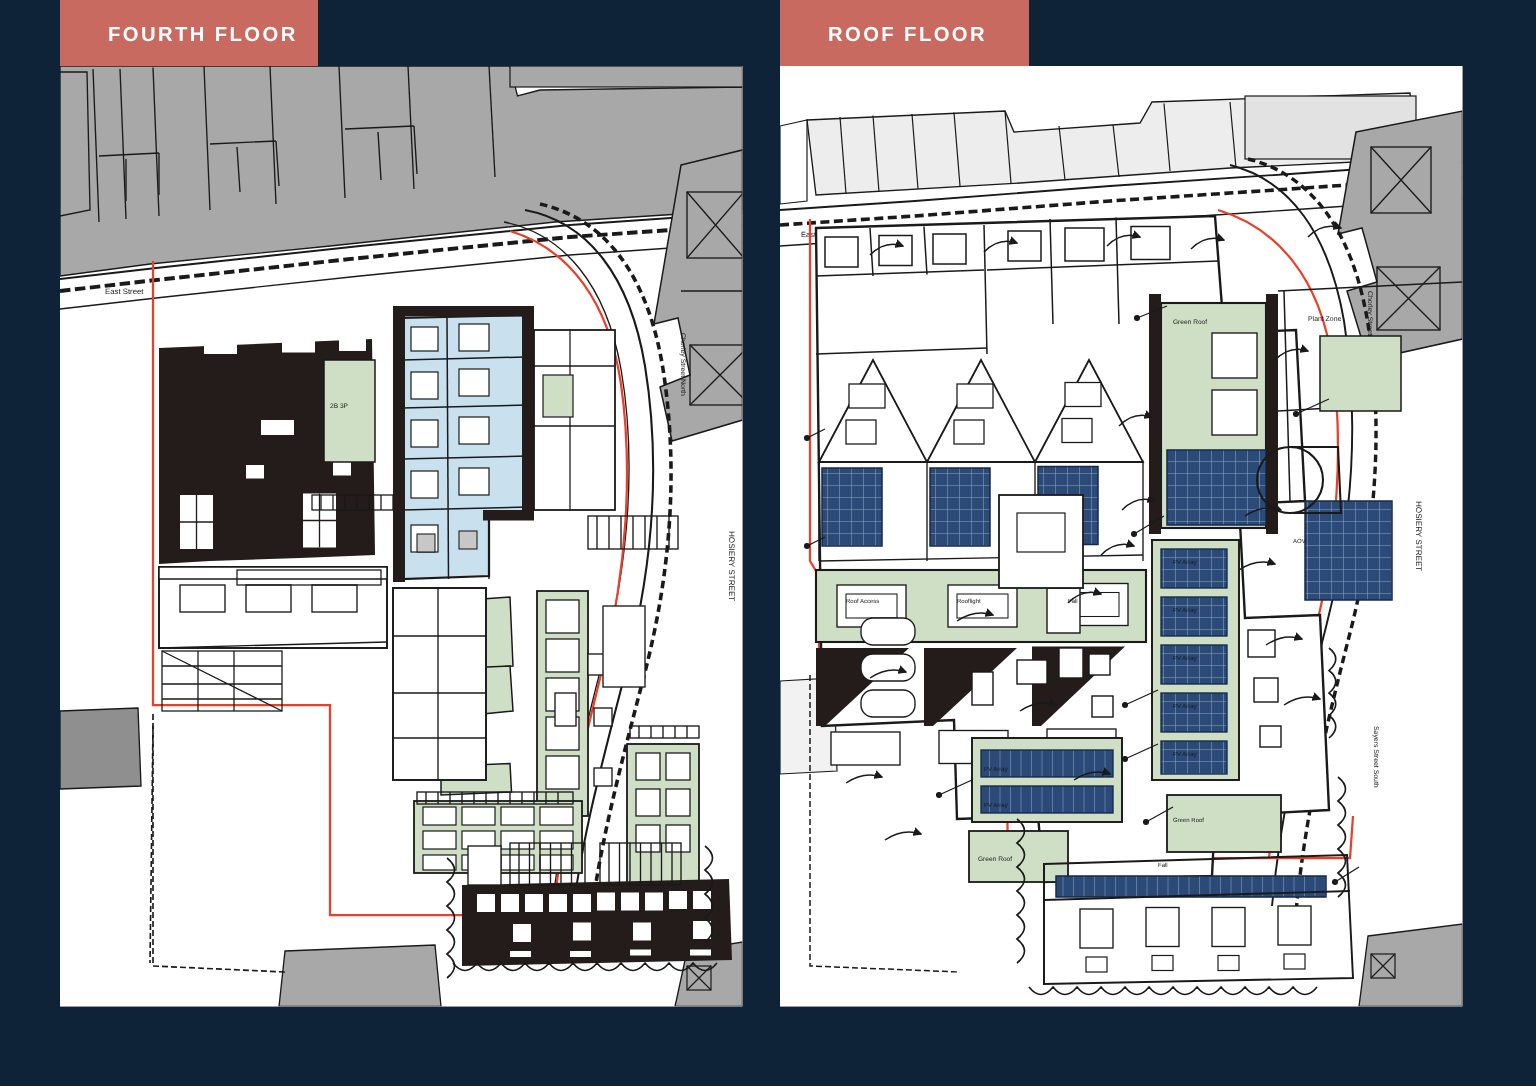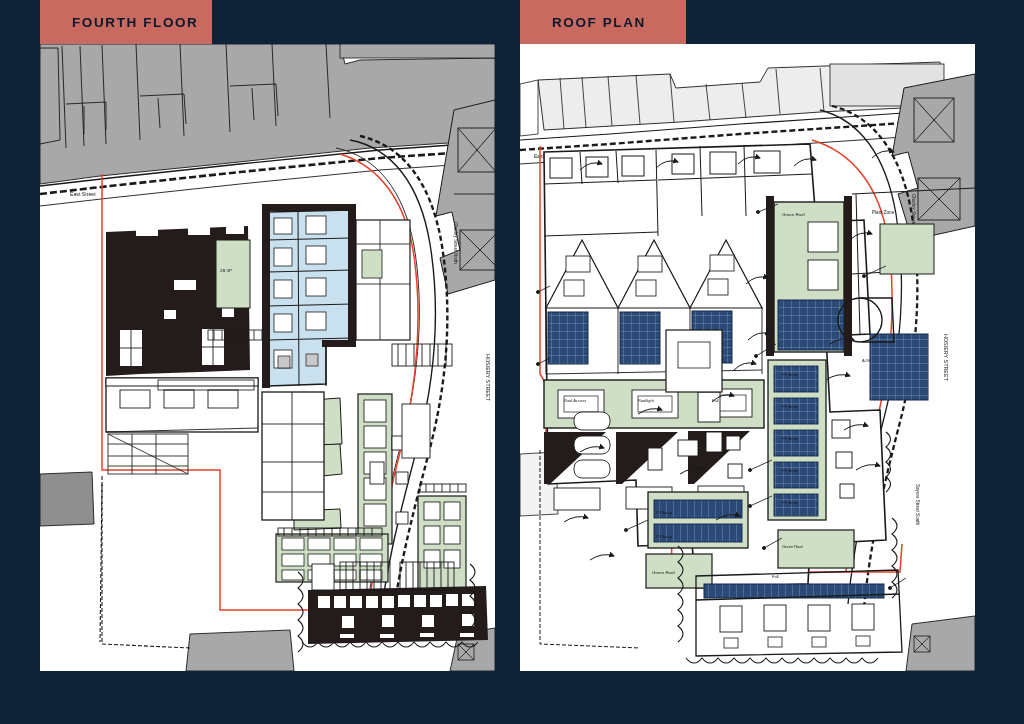--- a/index.html
+++ b/index.html
@@ -14,21 +14,21 @@
   
   .panel { position:absolute; background:#ffffff; overflow:hidden; }
   #panel-fourth { left:40px;  top:44px; width:455px; height:627px; }
   #panel-roof   { left:520px; top:44px; width:455px; height:627px; }
 
   
   .banner {
     position:absolute; top:0; height:44px;
     background:#c96a60; display:flex; align-items:center;
     padding-left:32px; letter-spacing:1.6px;
-    color:#0f172a; font-size:13.5px; font-weight:bold;
+    color:#ffffff; font-size:13.5px; font-weight:bold;
   }
   #banner-fourth { left:40px;  width:172px; }
   #banner-roof   { left:520px; width:166px; }
 
   
   .plan-svg { position:absolute; left:0; top:0; width:100%; height:100%; display:block; }
 </style>
 </head>
 <body>
 
@@ -654,16 +654,16 @@
         <path d="M366,388 q9,7 0,15 q9,7 0,15 q9,7 0,15 q9,7 0,15"></path>
       </g>
 
       <g fill="none" stroke="#1a1a1a" stroke-width="1" stroke-dasharray="4 2">
         <path d="M20,406 L20,600 L120,604"></path>
       </g>
     </svg>
   </div>
 
   <div class="banner" id="banner-roof">
-    <span>ROOF PLAN</span>
+    <span>ROOF FLOOR</span>
   </div>
 
 </div>
 
 </body></html>

